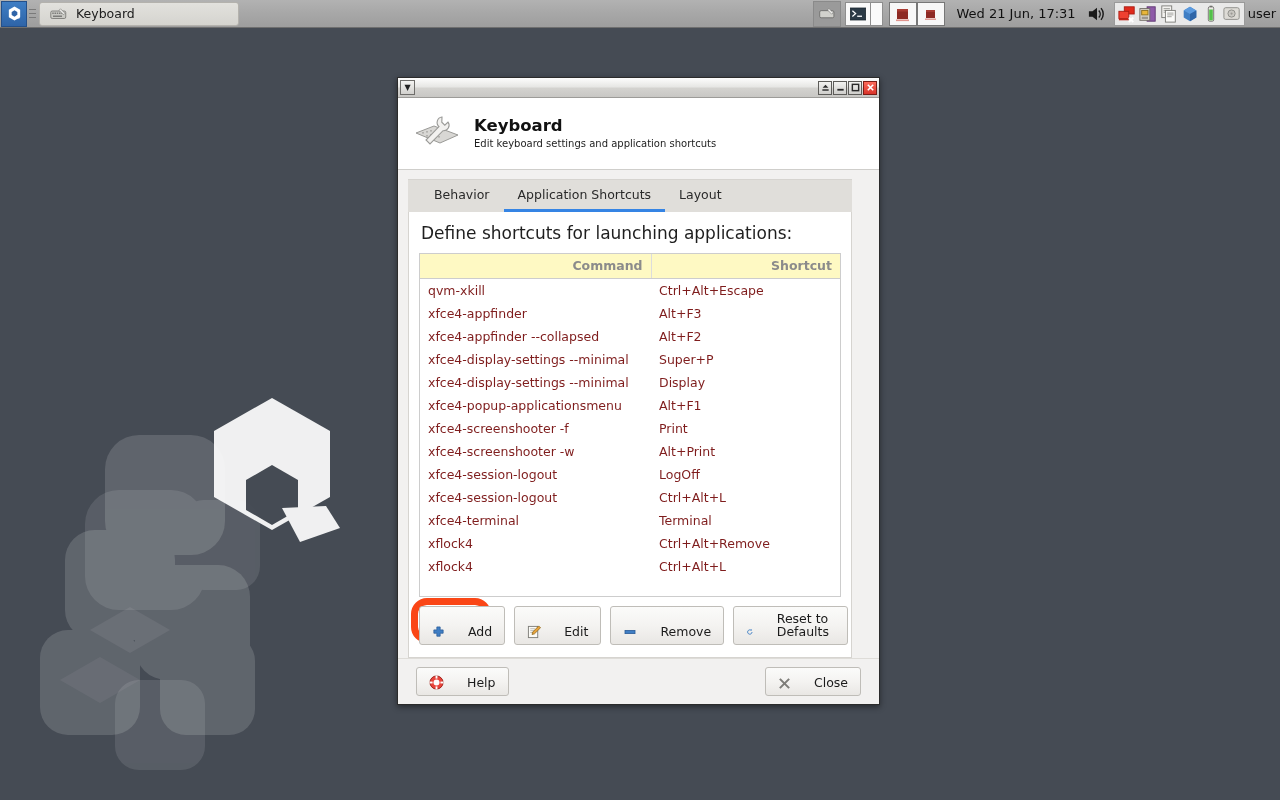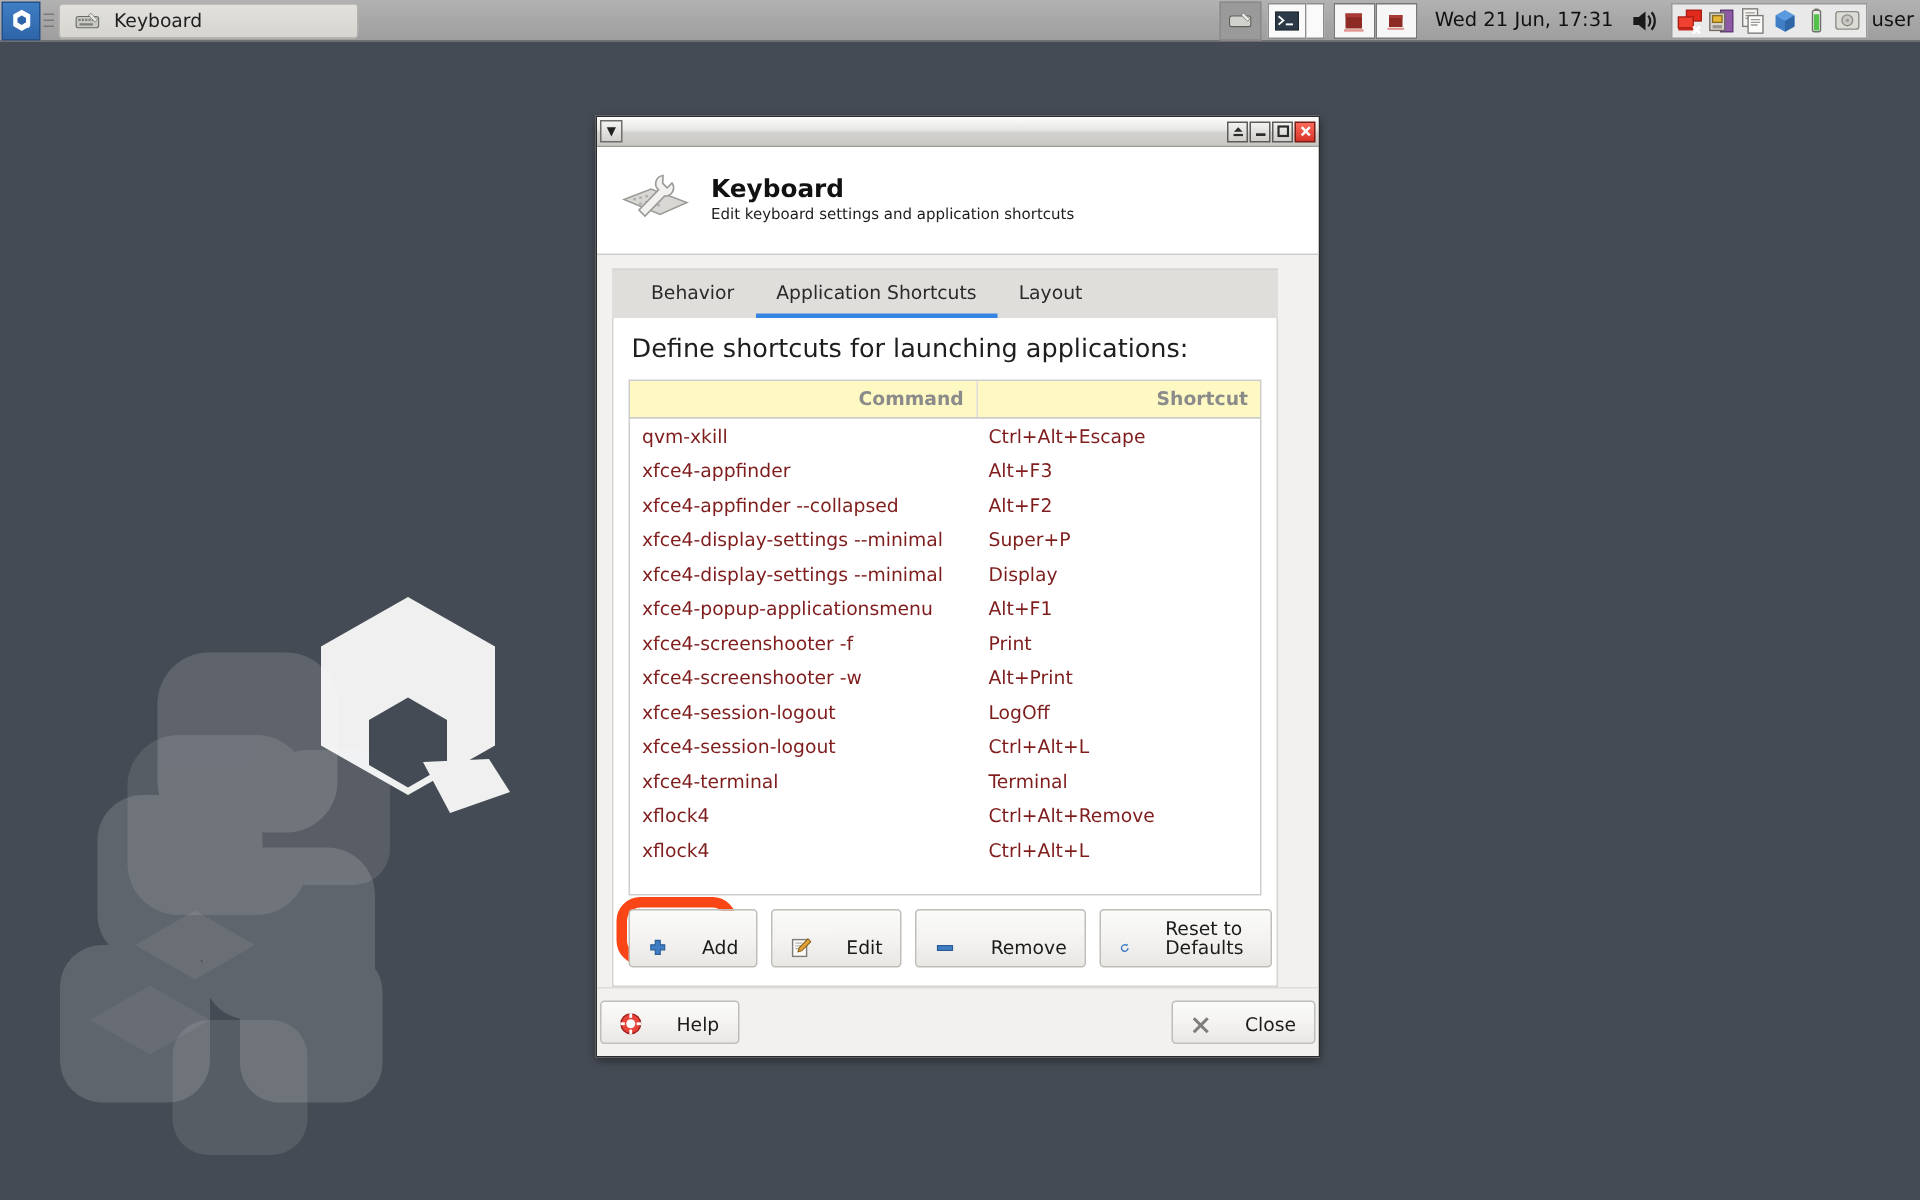--- a/index.html
+++ b/index.html
@@ -218,21 +218,21 @@
     z-index: 5;
   }
   #add-button { position: relative; z-index: 6; }
 
   
   #bottom-bar {
     height: 46px;
     background: #f2f1f0;
     border-top: 1px solid #dedcd8;
     display: flex; align-items: center; justify-content: space-between;
-    padding: 0 2px;
+    padding: 0 18px;
   }
 </style>
 </head>
 <body>
 
 <svg id="desktop-watermark" viewBox="0 0 380 400" xmlns="http://www.w3.org/2000/svg" aria-hidden="true">
   <g opacity="0.30" fill="#ffffff">
     <path d="M60 250 l40-23 40 23 -40 23z" opacity="0.22"></path>
     <path d="M30 300 l40-23 40 23 -40 23z" opacity="0.18"></path>
   </g>

